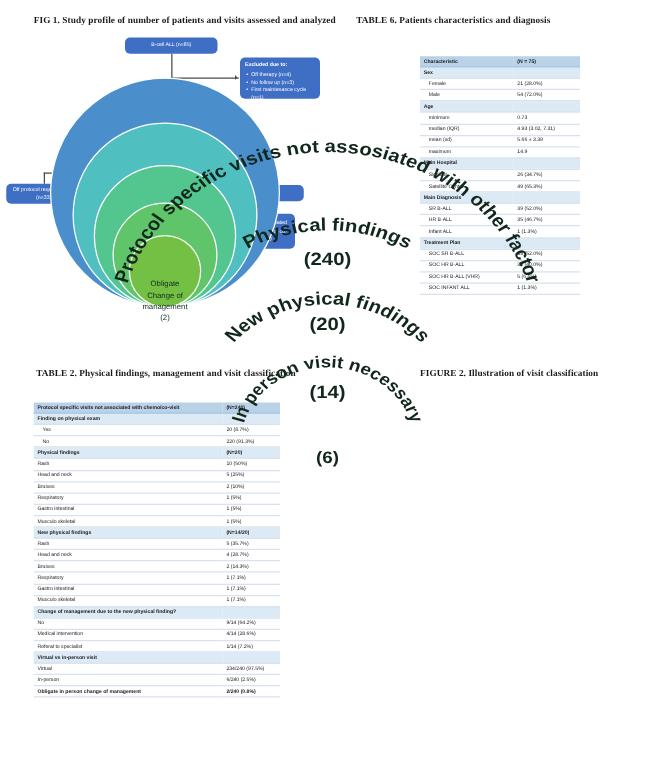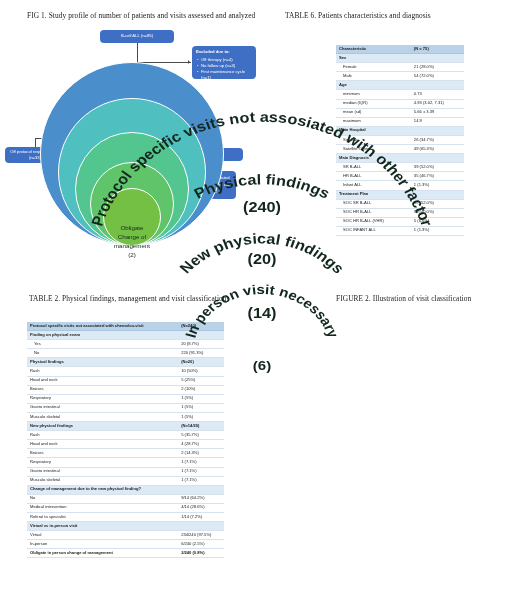--- a/index.html
+++ b/index.html
@@ -16,20 +16,21 @@
     overflow: hidden;
   }
   .panel { position: absolute; }
 
   .fig-title {
     font-family: "Liberation Serif", serif;
     font-size: 7.4px;
     color: #1a1a1a;
     white-space: nowrap;
     letter-spacing: 0.01em;
+    font-weight: bold;
   }
 
   
   #flowchart { left: 0; top: 0; width: 258px; height: 230px; }
   .fc-box {
     position: absolute;
     background: #3f6fc4;
     color: #ffffff;
     border-radius: 4px;
     font-size: 4.2px;

